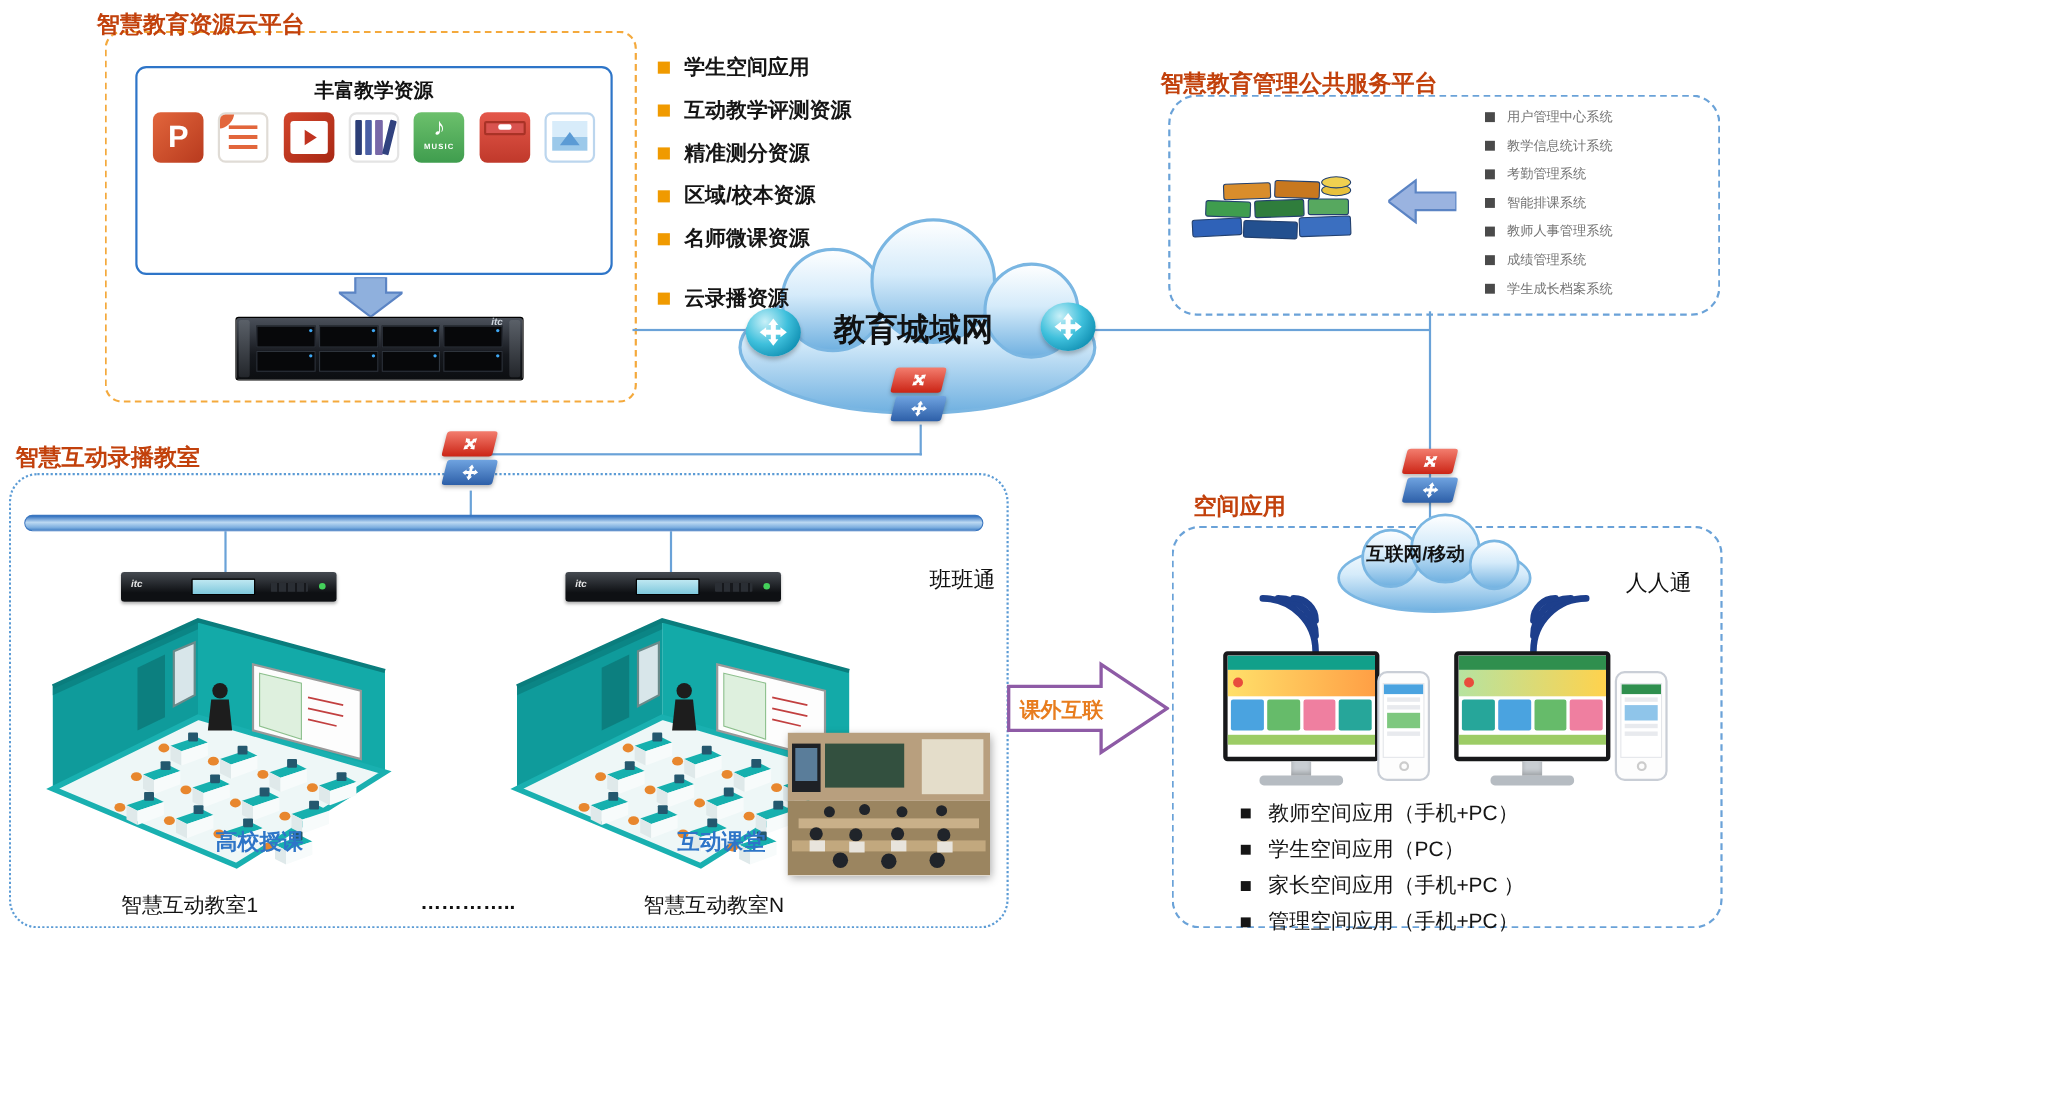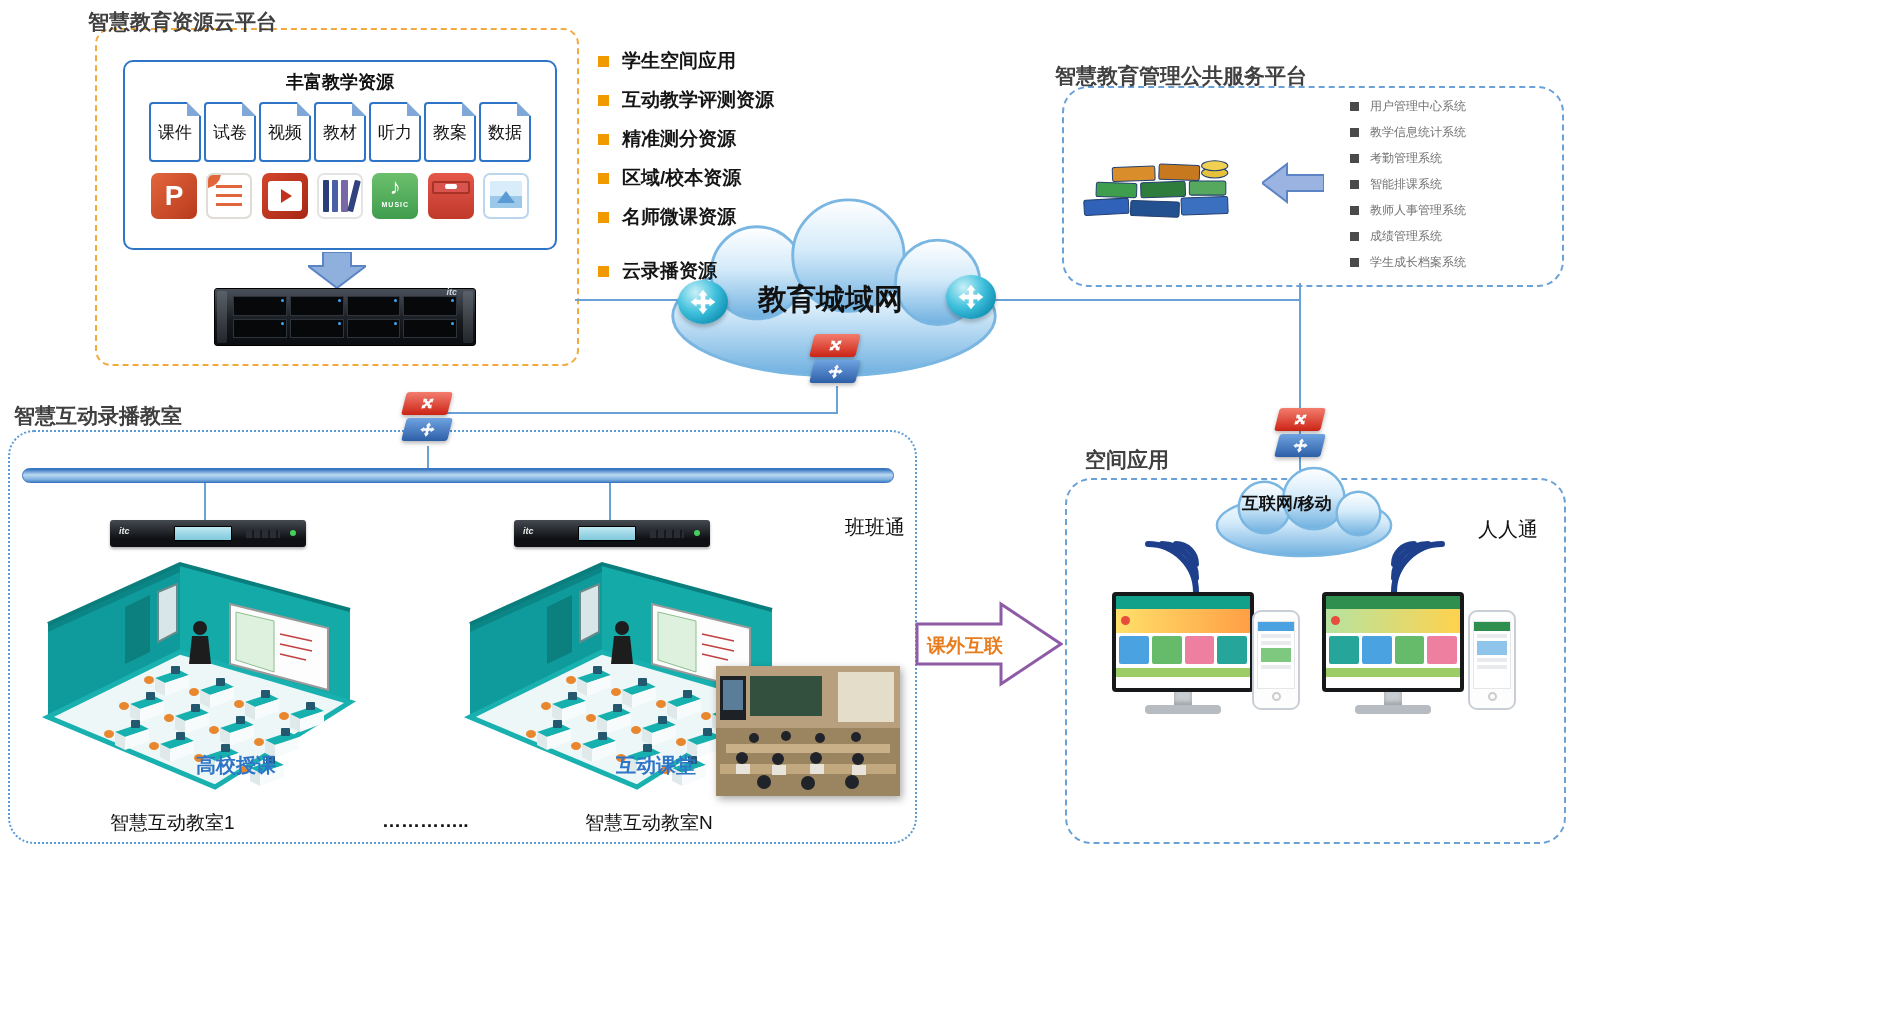--- a/index.html
+++ b/index.html
@@ -1,33 +1,33 @@
 <!DOCTYPE html>
 <html><head>
 <meta charset="utf-8">
 <style>
   html,body{margin:0;padding:0;background:#fff}
   body{font-family:"Liberation Sans","DejaVu Sans",sans-serif}
   .canvas{position:relative;width:1884px;height:1018px;background:#fff;overflow:hidden}
   .abs{position:absolute}
-  .sec-title{position:absolute;font-size:21px;font-weight:bold;color:#404040;white-space:nowrap;z-index:5}
+  .sec-title{position:absolute;font-size:21px;font-weight:bold;color:#c2410c;white-space:nowrap;z-index:5}
   .line{position:absolute;background:#6aa2d8;z-index:1}
   .dash-orange{position:absolute;border:2px dashed #f4a93c;border-radius:16px;z-index:0}
   .dash-blue{position:absolute;border:2px dashed #6aa2d8;border-radius:26px;z-index:0;background:#fff}
   .dot-blue{position:absolute;border:2px dotted #5b9bd5;border-radius:26px;z-index:0}
   .blist{position:absolute;z-index:3}
   .blist .row{display:flex;align-items:center}
   .sq{width:11px;height:11px;background:#f09a00;margin-right:13px;flex:0 0 auto}
   .sq.dark{width:9px;height:9px;background:#4a4a4a;margin-right:11px}
   .sq.black{width:9px;height:9px;background:#151515;margin-right:16px}
   .btxt{font-size:19px;font-weight:bold;color:#151515;white-space:nowrap}
   .stxt{font-size:12px;color:#737373;white-space:nowrap}
   .atxt{font-size:19px;color:#151515;white-space:nowrap}
   
-  .teach{position:absolute;left:123px;top:60px;width:434px;height:190px;border:2px solid #2e75c8;border-radius:10px;background:#fff;z-index:2;padding:8px 24px;box-sizing:border-box}
+  .teach{position:absolute;left:123px;top:60px;width:434px;height:190px;border:2px solid #2e75c8;border-radius:10px;background:#fff;z-index:2;padding:8px 12px;box-sizing:border-box}
   .teach-title{text-align:center;font-size:18px;font-weight:bold;color:#111;margin-bottom:8px}
   .docrow{display:flex;justify-content:space-between;margin-bottom:11px}
   .doc{position:relative;width:52px;height:60px;border:2px solid #2e75c8;border-radius:4px;background:#fff;display:flex;align-items:center;justify-content:center;box-sizing:border-box}
   .doc::before{content:"";position:absolute;top:-2px;right:-2px;border-style:solid;border-width:0 14px 14px 0;border-color:#fff #fff #7fa8d8 transparent}
   .doc span{font-size:17px;color:#111}
   .approw{display:flex;justify-content:space-between;padding:0 2px}
   .app{width:46px;height:46px;border-radius:7px;position:relative;overflow:hidden;box-sizing:border-box;flex:0 0 auto}
   .ppt{background:linear-gradient(135deg,#e2663c,#b83a1e);color:#fff;font-size:28px;font-weight:bold;display:flex;align-items:center;justify-content:center}
   .scroll{background:#fff;border:2px solid #e0dcd6}
   .scroll::before{content:"";position:absolute;left:8px;right:8px;top:10px;height:26px;background:repeating-linear-gradient(#e2663c 0 3px,transparent 3px 9px)}
@@ -163,43 +163,20 @@
   </defs>
 </svg>
 
 <div class="canvas">
 
   <div class="sec-title" style="left:88px;top:8px">智慧教育资源云平台</div>
   <div class="dash-orange" style="left:95px;top:28px;width:480px;height:334px"></div>
 
   <div class="teach">
     <div class="teach-title">丰富教学资源</div>
-    <div class="docrow">
-      <div class="doc">
-          <span>课件</span>
-        </div>
-      <div class="doc">
-          <span>试卷</span>
-        </div>
-      <div class="doc">
-          <span>视频</span>
-        </div>
-      <div class="doc">
-          <span>教材</span>
-        </div>
-      <div class="doc">
-          <span>听力</span>
-        </div>
-      <div class="doc">
-          <span>教案</span>
-        </div>
-      <div class="doc">
-          <span>数据</span>
-        </div>
-    </div>
     <div class="approw">
       <div class="app ppt">P</div>
       <div class="app scroll"></div>
       <div class="app video"></div>
       <div class="app books">
           <i class="bk1"></i>
           <i class="bk2"></i>
           <i class="bk3"></i>
           <i class="bk4"></i>
         </div>
@@ -521,14 +498,32 @@
     <div class="p-screen">
       <div class="p-head" style="background:#2f8f4e"></div>
         <div class="p-line"></div>
         <div class="p-tile" style="background:#8fc5ea"></div>
         <div class="p-line"></div>
         <div class="p-line"></div>
     </div>
     <div class="p-home"></div>
   </div>
 
+  <div class="blist" style="left:1128px;top:726px">
+    <div class="row" style="margin-bottom:7px">
+        <span class="sq black"></span>
+        <span class="atxt">教师空间应用（手机+PC）</span>
+      </div>
+    <div class="row" style="margin-bottom:7px">
+        <span class="sq black"></span>
+        <span class="atxt">学生空间应用（PC）</span>
+      </div>
+    <div class="row" style="margin-bottom:7px">
+        <span class="sq black"></span>
+        <span class="atxt">家长空间应用（手机+PC ）</span>
+      </div>
+    <div class="row">
+        <span class="sq black"></span>
+        <span class="atxt">管理空间应用（手机+PC）</span>
+      </div>
+  </div>
 
 </div>
 
 </body></html>

